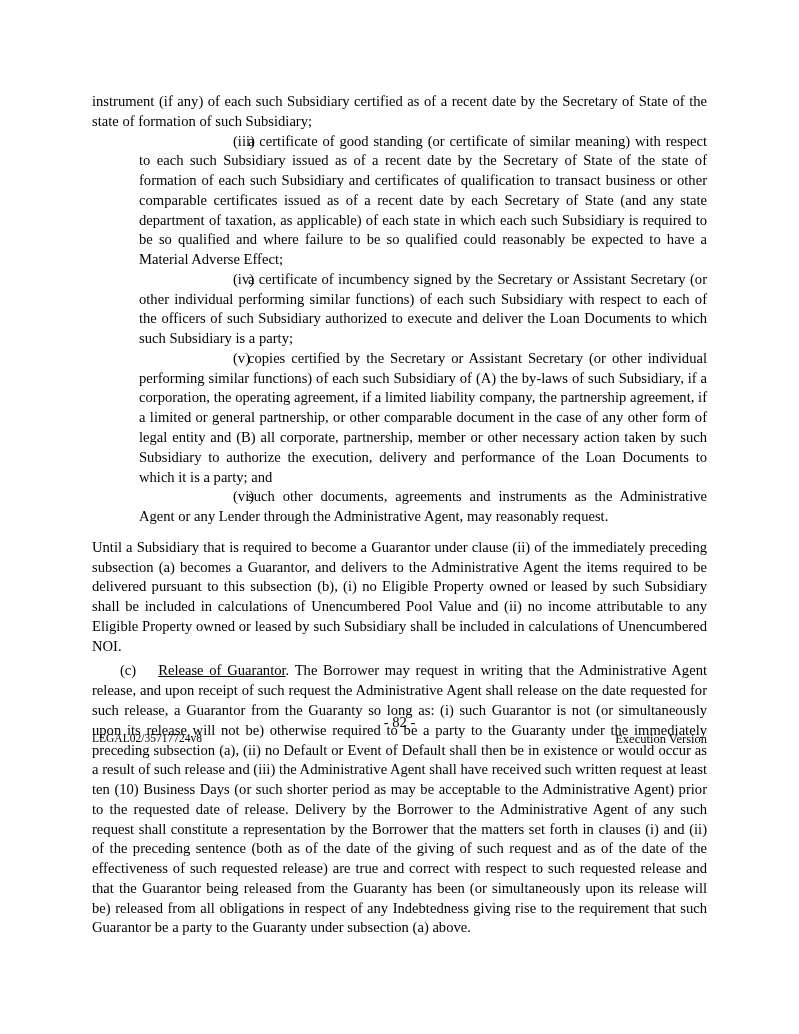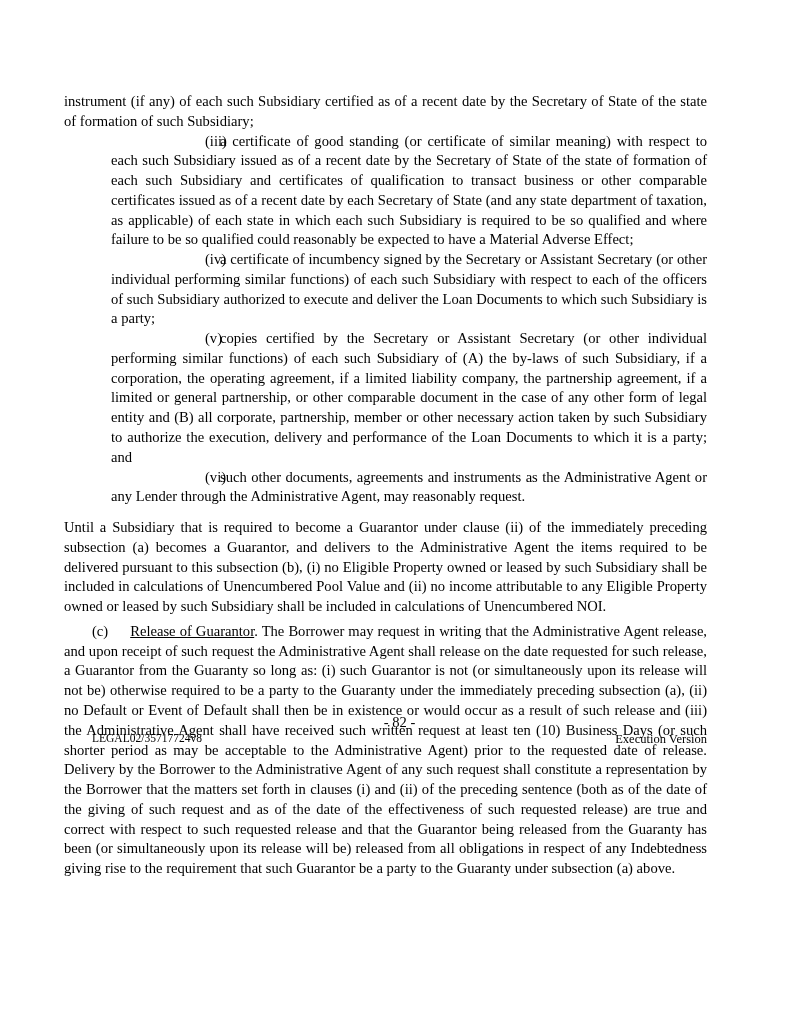--- a/index.html
+++ b/index.html
@@ -13,21 +13,21 @@
     font-family: "Liberation Serif", serif;
     color: #000000;
     position: relative;
     overflow: hidden;
   }
   .page {
     position: relative;
     width: 799px;
     height: 784px;
     box-sizing: border-box;
-    padding: 92px 92px 0 64px;
+    padding: 92px 92px 0 92px;
   }
   .body-text {
     font-size: 14.6px;
     line-height: 1.355;
     text-align: justify;
   }
   p {
     margin: 0 0 0 0;
   }
   .indent-block {

